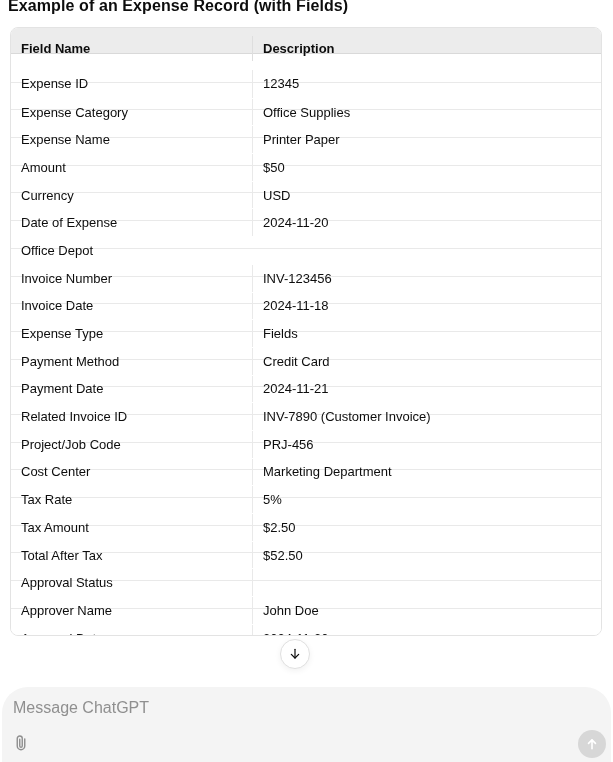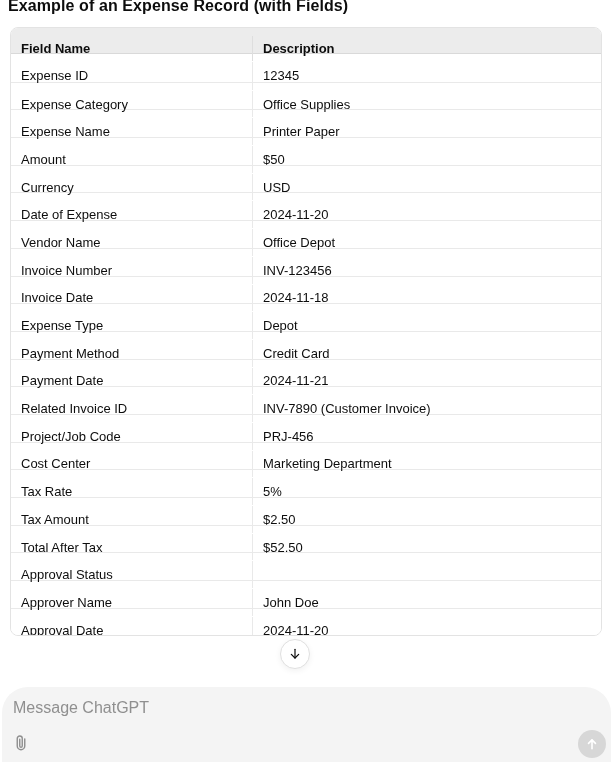--- a/index.html
+++ b/index.html
@@ -31,21 +31,20 @@
     display: flex;
     height: 26px;
     background: #ececec;
     border-bottom: 1px solid #d9d9d9;
     align-items: center;
     font-weight: 700;
   }
   .tr {
     display: flex;
     height: 27.7px;
-    align-items: center;
     background: #ffffff;
   }
   .tr + .tr { border-top: 1px solid #e9e9e9; }
   .th, .td {
     font-size: 13px;
     padding-left: 10px;
     white-space: nowrap;
     overflow: hidden;
     color: #0d0d0d;
     margin-top: 16px;
@@ -142,34 +141,33 @@
   </div>
   <div class="tr">
     <div class="td col-field">Currency</div>
     <div class="td col-desc">USD</div>
   </div>
   <div class="tr">
     <div class="td col-field">Date of Expense</div>
     <div class="td col-desc">2024-11-20</div>
   </div>
   <div class="tr">
-    <div class="td col-field">Vendor Name</div>
     <div class="td col-desc">Office Depot</div>
   </div>
   <div class="tr">
     <div class="td col-field">Invoice Number</div>
     <div class="td col-desc">INV-123456</div>
   </div>
   <div class="tr">
     <div class="td col-field">Invoice Date</div>
     <div class="td col-desc">2024-11-18</div>
   </div>
   <div class="tr">
     <div class="td col-field">Expense Type</div>
-    <div class="td col-desc">Depot</div>
+    <div class="td col-desc">Fields</div>
   </div>
   <div class="tr">
     <div class="td col-field">Payment Method</div>
     <div class="td col-desc">Credit Card</div>
   </div>
   <div class="tr">
     <div class="td col-field">Payment Date</div>
     <div class="td col-desc">2024-11-21</div>
   </div>
   <div class="tr">

